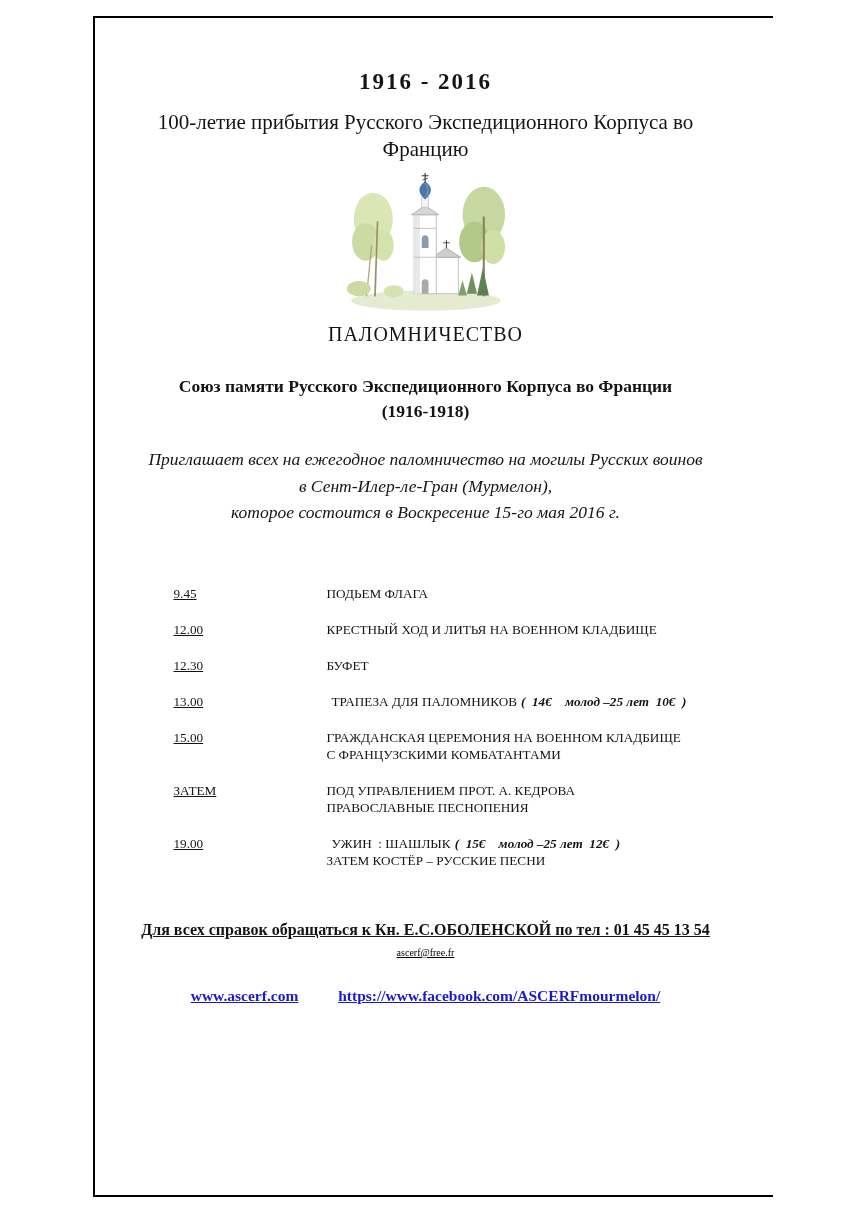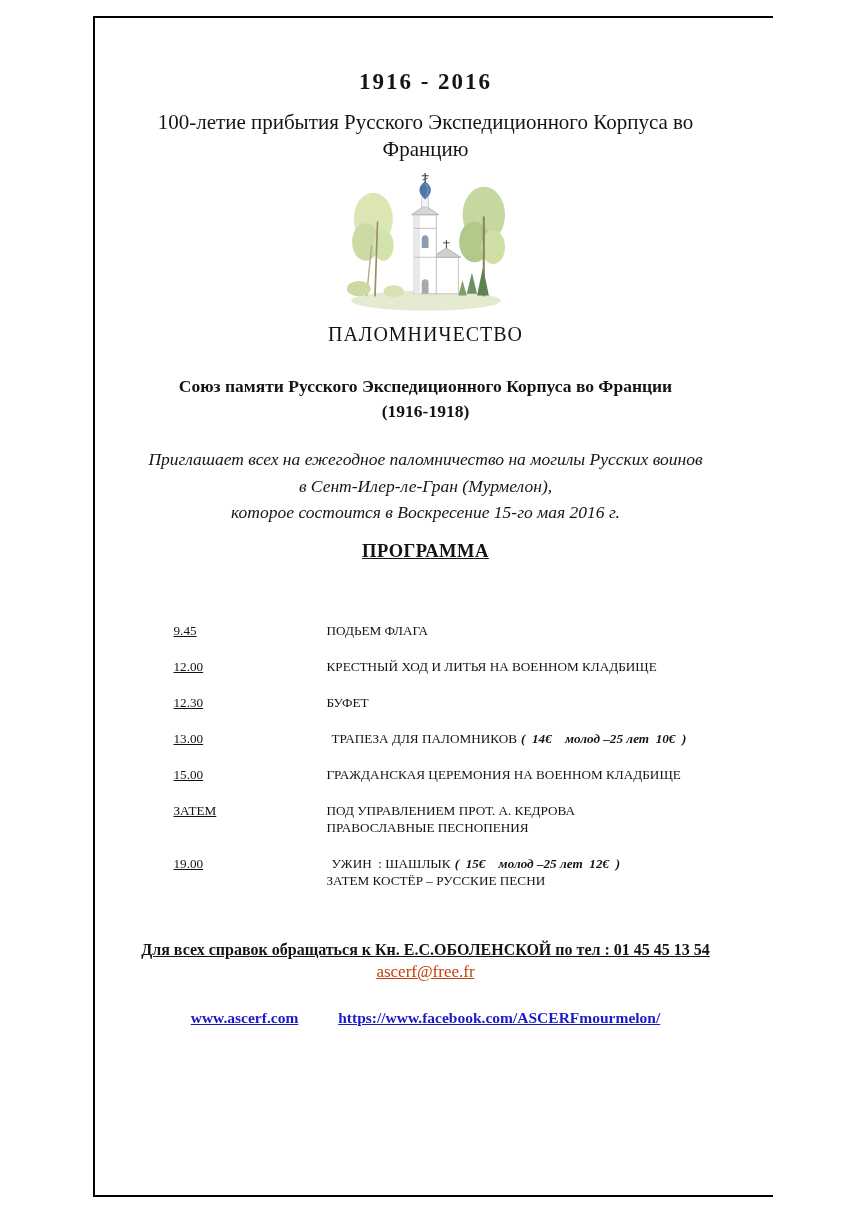--- a/index.html
+++ b/index.html
@@ -60,21 +60,21 @@
   .indent { padding-left: 5px; }
   .price { font-weight: bold; font-style: italic; white-space: pre; margin-left: 4px; }
   .row-dinner { margin-top: 11px; }
 
   .footer { text-align: center; margin-top: 52px; }
   .contact {
     font-size: 16px; font-weight: bold;
     text-decoration: underline;
   }
   .email-line { margin-top: 3px; }
-  .email-line a { color: #c2410c; font-size: 17px; text-decoration: underline; }
+  .email-line a { color: #000000; font-size: 10px; text-decoration: underline; }
   .links { margin-top: 27px; font-size: 15.5px; font-weight: bold; }
   .links a { color: #1a1acd; text-decoration: underline; }
   .links .site { margin-right: 36px; }
   a { cursor: pointer; }
 </style>
 </head>
 <body>
 
 <div class="page">
   <div class="frame"></div>
@@ -146,23 +146,20 @@
       <div>Союз памяти Русского Экспедиционного Корпуса во Франции</div>
       <div>(1916-1918)</div>
     </div>
 
     <div class="invitation">
       <div>Приглашает всех на ежегодное паломничество на могилы Русских воинов</div>
       <div>в Сент-Илер-ле-Гран (Мурмелон),</div>
       <div>которое состоится в Воскресение 15-го мая 2016 г.</div>
     </div>
 
-    <div>
-      <span class="program-title">ПРОГРАММА</span>
-    </div>
 
     <div class="schedule">
 
       <div class="row">
         <div class="time">9.45</div>
         <div class="desc">
           <div class="line">ПОДЬЕМ ФЛАГА</div>
         </div>
       </div>
 
@@ -185,20 +182,21 @@
         <div class="time">13.00</div>
         <div class="desc">
           <div class="line indent"><span>ТРАПЕЗА ДЛЯ ПАЛОМНИКОВ</span><span class="price">(  14€    молод –25 лет  10€  )</span></div>
         </div>
       </div>
 
       <div class="row">
         <div class="time">15.00</div>
         <div class="desc">
           <div class="line">ГРАЖДАНСКАЯ ЦЕРЕМОНИЯ НА ВОЕННОМ КЛАДБИЩЕ</div>
+          <div class="line">С ФРАНЦУЗСКИМИ КОМБАТАНТАМИ</div>
         </div>
       </div>
 
       <div class="row">
         <div class="time">ЗАТЕМ</div>
         <div class="desc">
           <div class="line">ПОД УПРАВЛЕНИЕМ ПРОТ. А. КЕДРОВА</div>
           <div class="line">ПРАВОСЛАВНЫЕ ПЕСНОПЕНИЯ</div>
         </div>
       </div>

